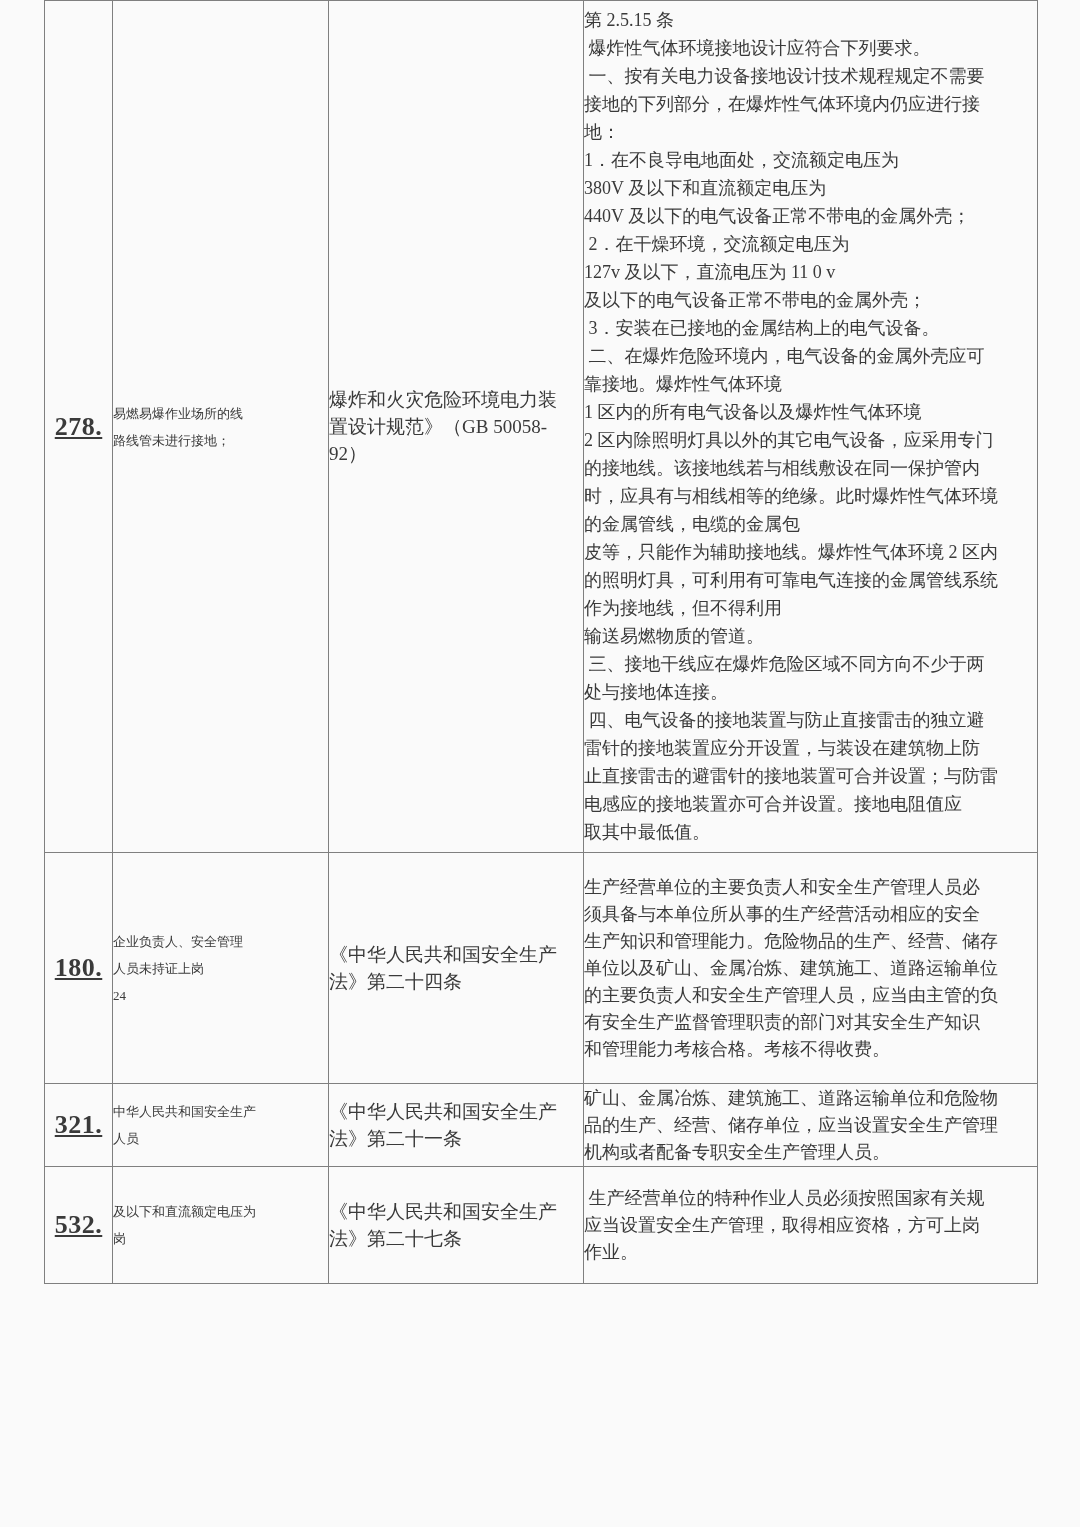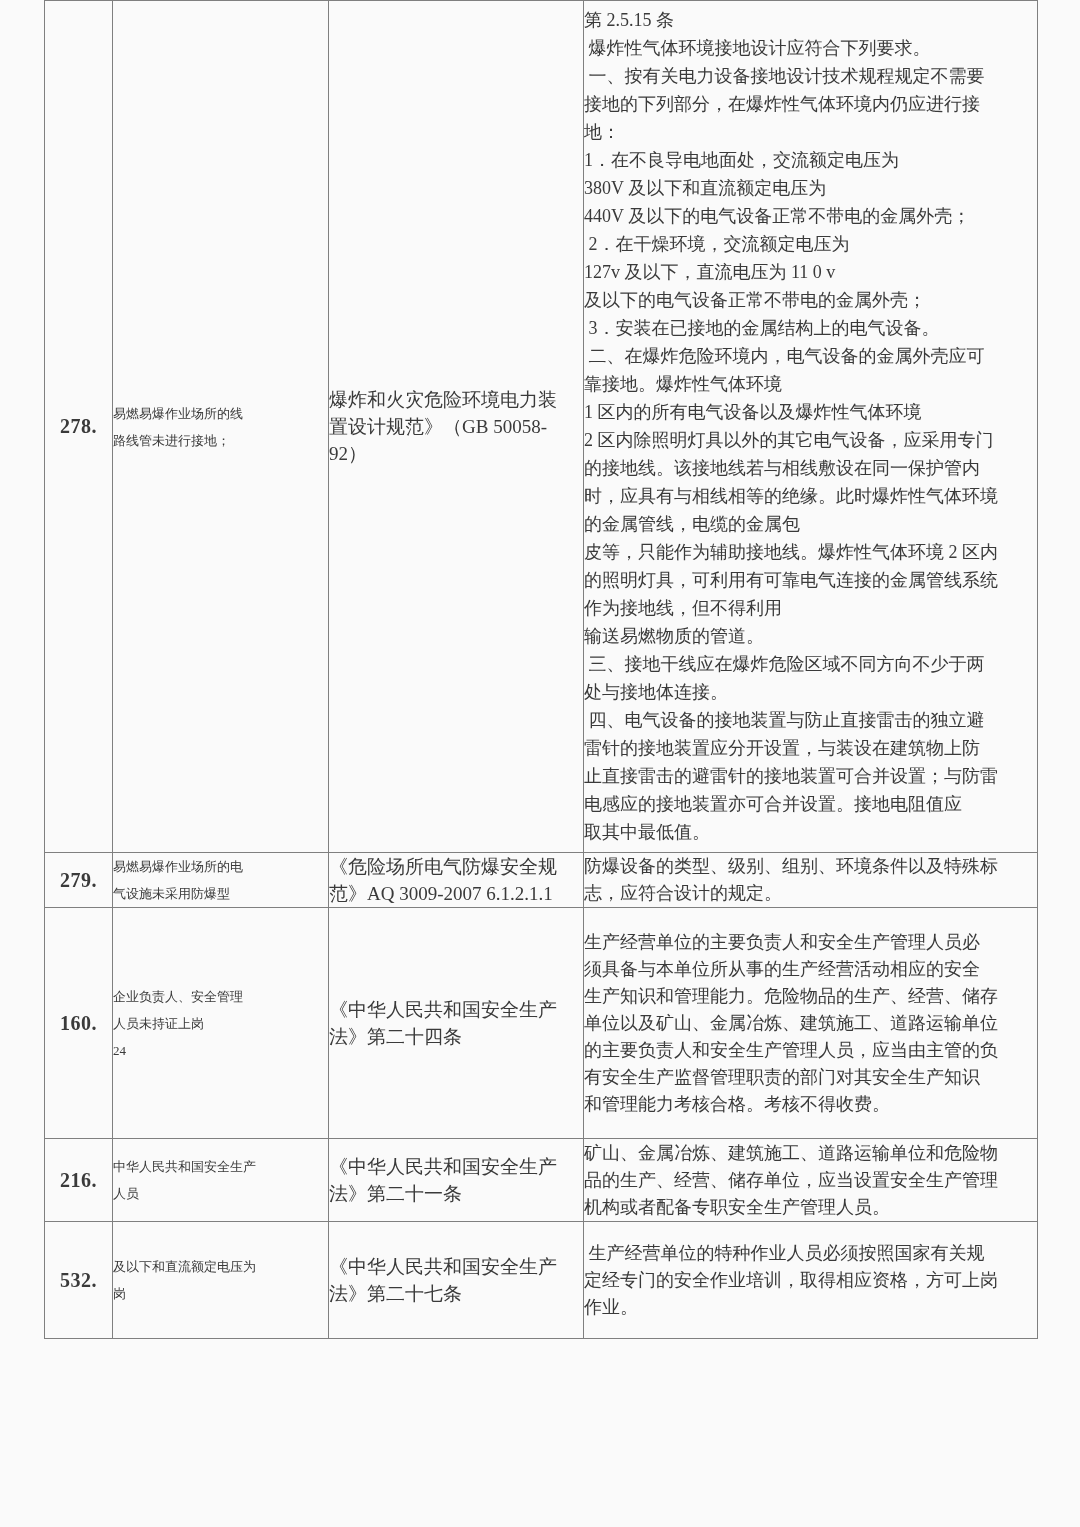--- a/index.html
+++ b/index.html
@@ -22,23 +22,24 @@
     table-layout: fixed;
   }
   table.doc td {
     border: 1.5px solid #7f7f7f;
     padding: 0;
     overflow: hidden;
   }
   td.num {
     text-align: center;
     vertical-align: middle;
-    font-size: 20px;
+    font-size: 26px;
     font-weight: 600;
     letter-spacing: 0.5px;
+    text-decoration: underline;
   }
   td.issue {
     vertical-align: middle;
     font-size: 13px;
     line-height: 27px;
     padding: 2px 4px 2px 10px;
     white-space: pre-wrap;
   }
   td.reg {
     vertical-align: middle;
@@ -113,64 +114,55 @@
 输送易燃物质的管道。
  三、接地干线应在爆炸危险区域不同方向不少于两
 处与接地体连接。
  四、电气设备的接地装置与防止直接雷击的独立避
 雷针的接地装置应分开设置，与装设在建筑物上防
 止直接雷击的避雷针的接地装置可合并设置；与防雷
 电感应的接地装置亦可合并设置。接地电阻值应
 取其中最低值。</td>
     </tr>
 
-    <tr style="height:55px">
-      <td class="num">279.</td>
-      <td class="issue">易燃易爆作业场所的电
-气设施未采用防爆型</td>
-      <td class="reg">《危险场所电气防爆安全规
-范》AQ 3009-2007 6.1.2.1.1</td>
-      <td class="req">防爆设备的类型、级别、组别、环境条件以及特殊标
-志，应符合设计的规定。</td>
-    </tr>
 
 
     <tr style="height:231px">
-      <td class="num">160.</td>
+      <td class="num">180.</td>
       <td class="issue">企业负责人、安全管理
 人员未持证上岗
 24</td>
       <td class="reg">《中华人民共和国安全生产
 法》第二十四条</td>
       <td class="req">生产经营单位的主要负责人和安全生产管理人员必
 须具备与本单位所从事的生产经营活动相应的安全
 生产知识和管理能力。危险物品的生产、经营、储存
 单位以及矿山、金属冶炼、建筑施工、道路运输单位
 的主要负责人和安全生产管理人员，应当由主管的负
 有安全生产监督管理职责的部门对其安全生产知识
 和管理能力考核合格。考核不得收费。</td>
     </tr>
 
     <tr style="height:83px">
-      <td class="num">216.</td>
+      <td class="num">321.</td>
       <td class="issue">中华人民共和国安全生产
 人员</td>
       <td class="reg">《中华人民共和国安全生产
 法》第二十一条</td>
       <td class="req">矿山、金属冶炼、建筑施工、道路运输单位和危险物
 品的生产、经营、储存单位，应当设置安全生产管理
 机构或者配备专职安全生产管理人员。</td>
     </tr>
 
     <tr style="height:117px">
       <td class="num">532.</td>
       <td class="issue">及以下和直流额定电压为
 岗</td>
       <td class="reg">《中华人民共和国安全生产
 法》第二十七条</td>
       <td class="req"> 生产经营单位的特种作业人员必须按照国家有关规
-定经专门的安全作业培训，取得相应资格，方可上岗
+应当设置安全生产管理，取得相应资格，方可上岗
 作业。</td>
     </tr>
 
   </tbody>
     </table>
 </div>
 
 </body></html>

